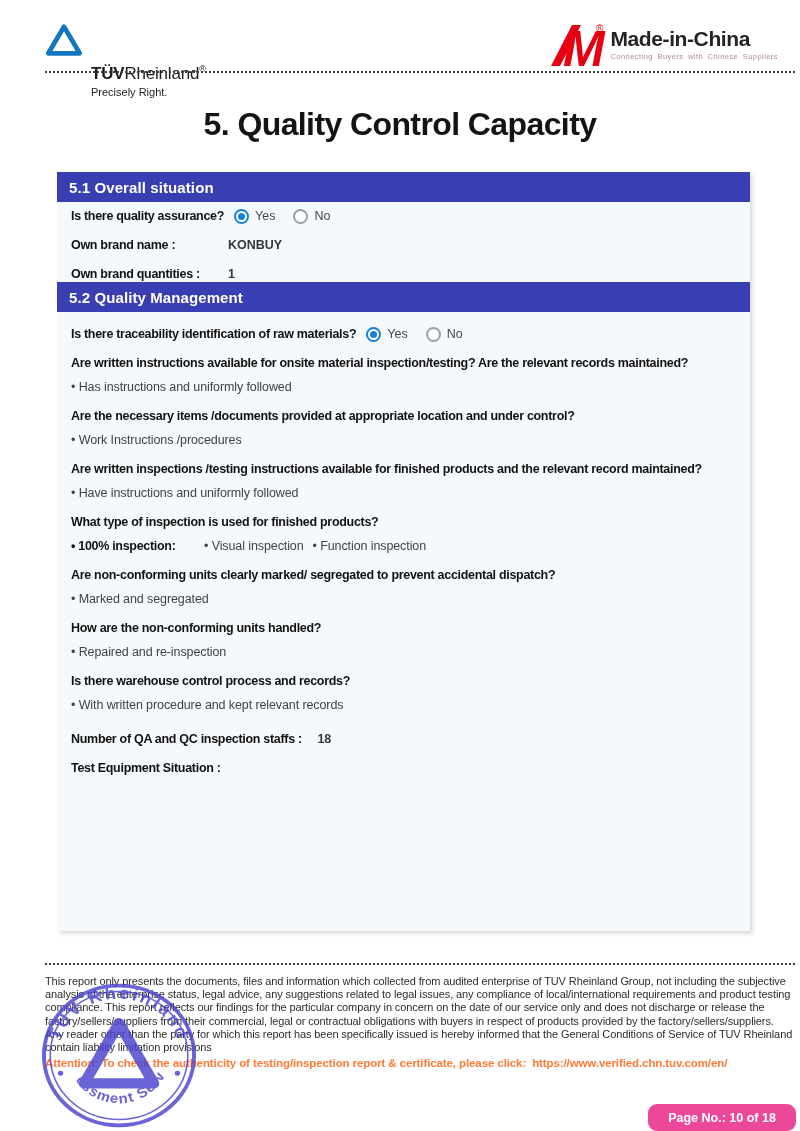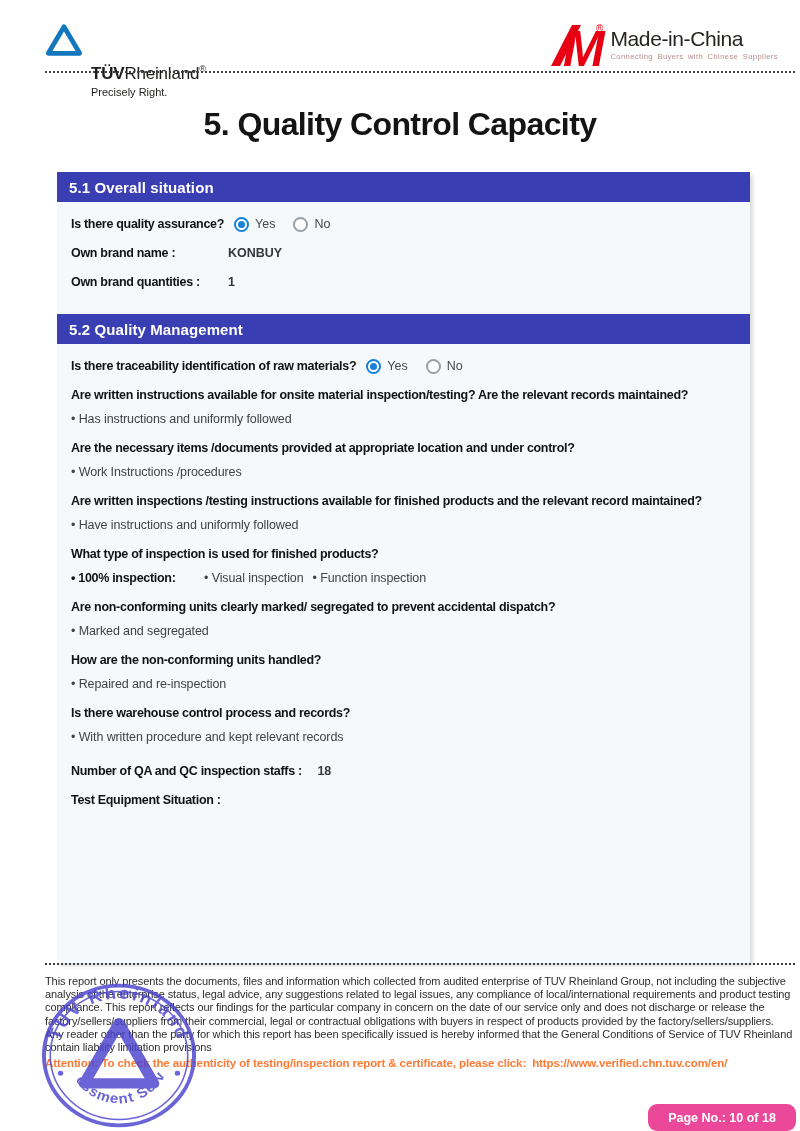--- a/index.html
+++ b/index.html
@@ -10,37 +10,37 @@
   
   .hdr { position:absolute; top:22px; left:45px; right:22px; display:flex; justify-content:space-between; align-items:flex-start; }
   .tuv { display:flex; align-items:flex-start; gap:8px; }
   .tuv-txt { padding-top:4px; }
   .tuv-line { font-size:17px; color:#1d1d1b; letter-spacing:-0.2px;margin-top:38px; }
   .tuv-line b { font-weight:700; }
   .tuv-line sup { font-size:9px; }
   .tuv-tag { font-size:11px; color:#1d1d1b; margin-top:2px; }
   .mic { display:flex; align-items:flex-start; gap:4px; }
   .mic-txt { padding-top:6px; }
-  .mic-brand { font-size:21px; font-weight:400; color:#272320; letter-spacing:-0.4px; line-height:1; }
+  .mic-brand { font-size:21px; font-weight:700; color:#272320; letter-spacing:-0.4px; line-height:1; }
   .mic-tag { font-size:7.6px; color:#b98b8b; letter-spacing:0.4px; margin-top:3px; word-spacing:2px; }
 
   .dotted { position:absolute; left:45px; width:750px; height:0; border-top:2px dotted #3f3f3f; }
   .dotted-top { top:71px; }
   .dotted-bottom { top:963px; }
 
   
   .title { position:absolute; top:106px; left:0; width:100%; text-align:center;
            font-size:32px; font-weight:700; color:#141414; letter-spacing:-0.6px; }
 
   
   .doc { position:absolute; top:172px; left:57px; width:693px; box-shadow:3px 3px 4px rgba(0,0,0,0.14); }
   .secbar { height:30px; background:#3a3eb3; color:#fff; display:flex; align-items:center;
             padding-left:12px; font-size:15px; font-weight:700; letter-spacing:0.1px; }
   .panel { background:#f5f9fc; padding:4px 14px 0 14px; }
-  .p1 { height:112px; padding-top:14px; }
+  .p1 { height:80px; padding-top:6px; }
   .p2 { height:619px; padding-top:8px; }
 
   .q { font-weight:700; color:#121212; font-size:12.5px; letter-spacing:-0.3px; white-space:nowrap; }
   .ans { color:#3e4347; font-size:12.5px; letter-spacing:-0.1px; white-space:nowrap; }
   .bullet::before { content:"\2022  "; }
   .qrow { margin-top:14px; line-height:15px; }
   .arow { margin-top:9px; line-height:15px; }
   .row { display:flex; align-items:center; margin-bottom:13px; line-height:16px; }
   .lab { display:inline-block; width:157px; }
   .val { color:#33383c; font-size:12.5px;font-weight:bold; }

